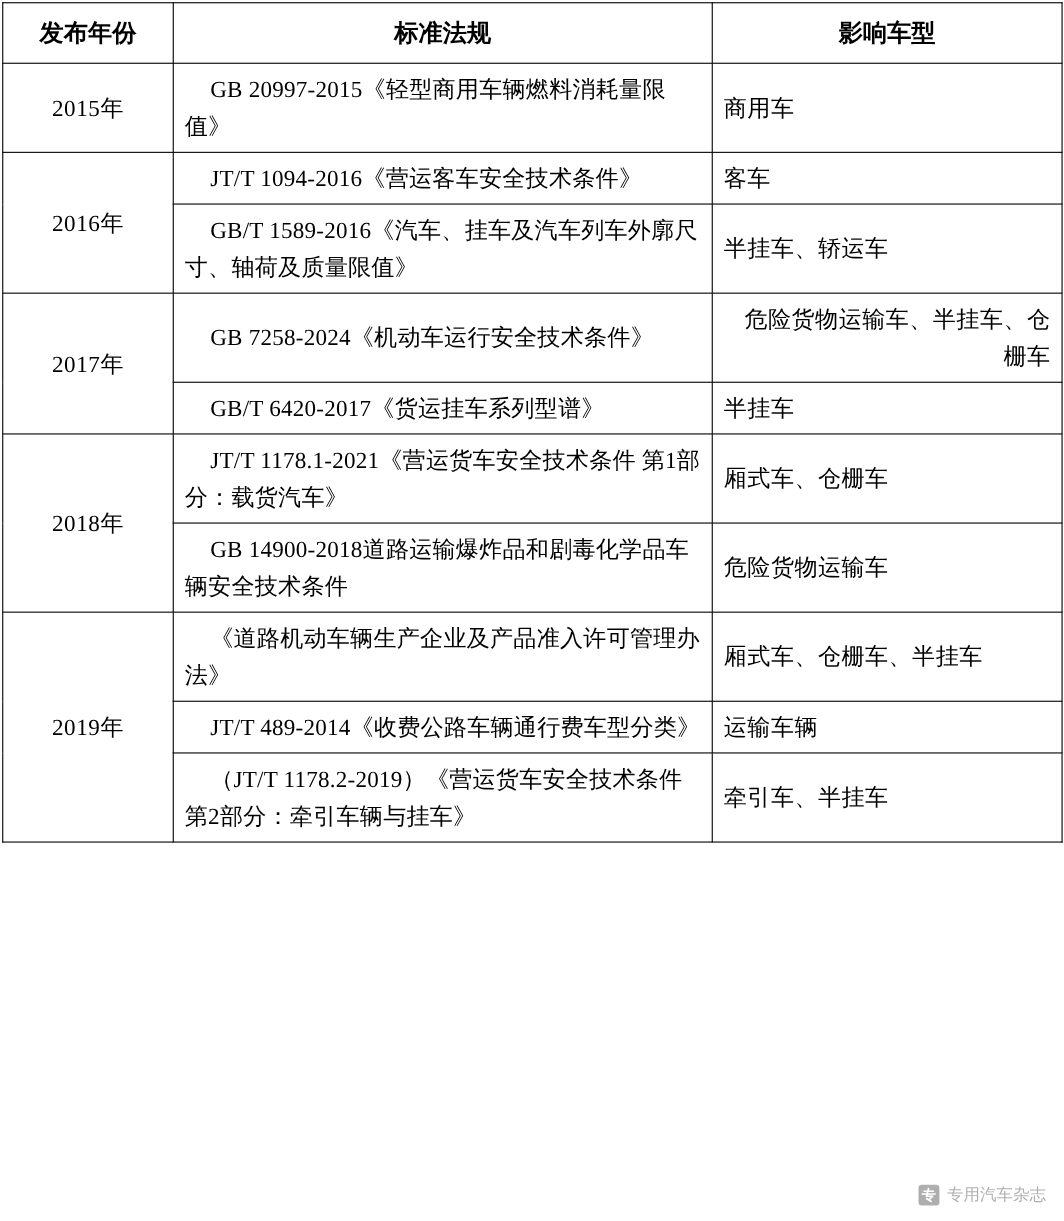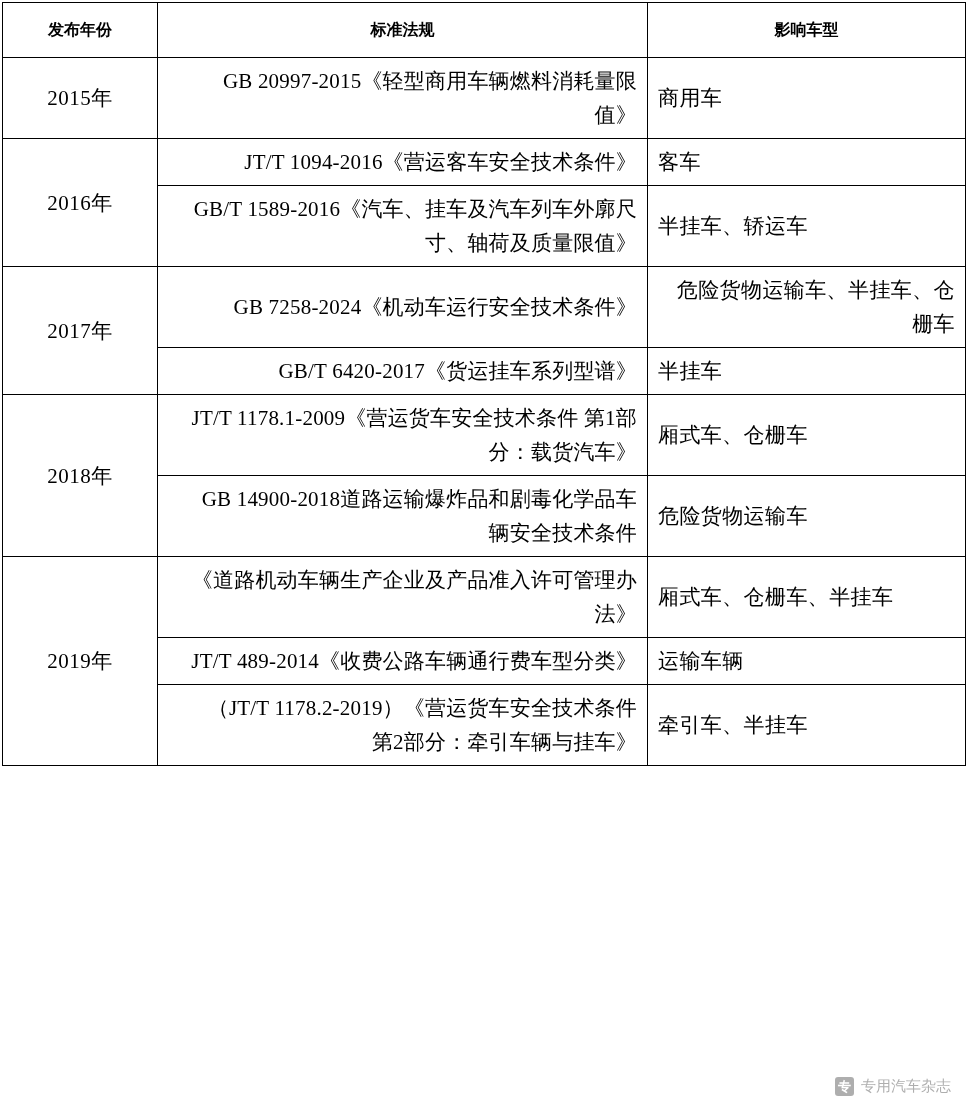--- a/index.html
+++ b/index.html
@@ -33,33 +33,33 @@
   table.reg-table td {
     border: 1px solid #000000;
     vertical-align: middle;
     padding: 6px 10px;
     line-height: 1.62;
     font-size: 21px;
   }
   table.reg-table thead th {
     text-align: center;
     font-weight: bold;
-    font-size: 16px;
+    font-size: 22px;
     padding: 8px 10px;
     height: 38px;
     font-family: "Liberation Serif", "DejaVu Serif", serif;
   }
   td.year {
     text-align: center;
     font-size: 21px;
     letter-spacing: 0.5px;
     margin-left: 46px;
   }
   td.std {
-    text-align: right;
+    text-align: left;
     text-indent: 1.1em;
     font-size: 21px;
     letter-spacing: 0.2px;
     font-family: Liberation Serif, serif;
   }
   td.veh {
     text-align: left;
     font-size: 21px;
     letter-spacing: 0.4px;
   }
@@ -133,21 +133,21 @@
         <td class="std">GB 7258-2024《机动车运行安全技术条件》</td>
         <td class="veh lead">危险货物运输车、半挂车、仓栅车</td>
       </tr>
       <tr>
         <td class="std">GB/T 6420-2017《货运挂车系列型谱》</td>
         <td class="veh">半挂车</td>
       </tr>
 
       <tr>
         <td class="year" rowspan="2">2018年</td>
-        <td class="std">JT/T 1178.1-2009《营运货车安全技术条件 第1部分：载货汽车》</td>
+        <td class="std">JT/T 1178.1-2021《营运货车安全技术条件 第1部分：载货汽车》</td>
         <td class="veh">厢式车、仓栅车</td>
       </tr>
       <tr>
         <td class="std">GB 14900-2018道路运输爆炸品和剧毒化学品车辆安全技术条件</td>
         <td class="veh">危险货物运输车</td>
       </tr>
 
       <tr>
         <td class="year" rowspan="3">2019年</td>
         <td class="std">《道路机动车辆生产企业及产品准入许可管理办法》</td>

